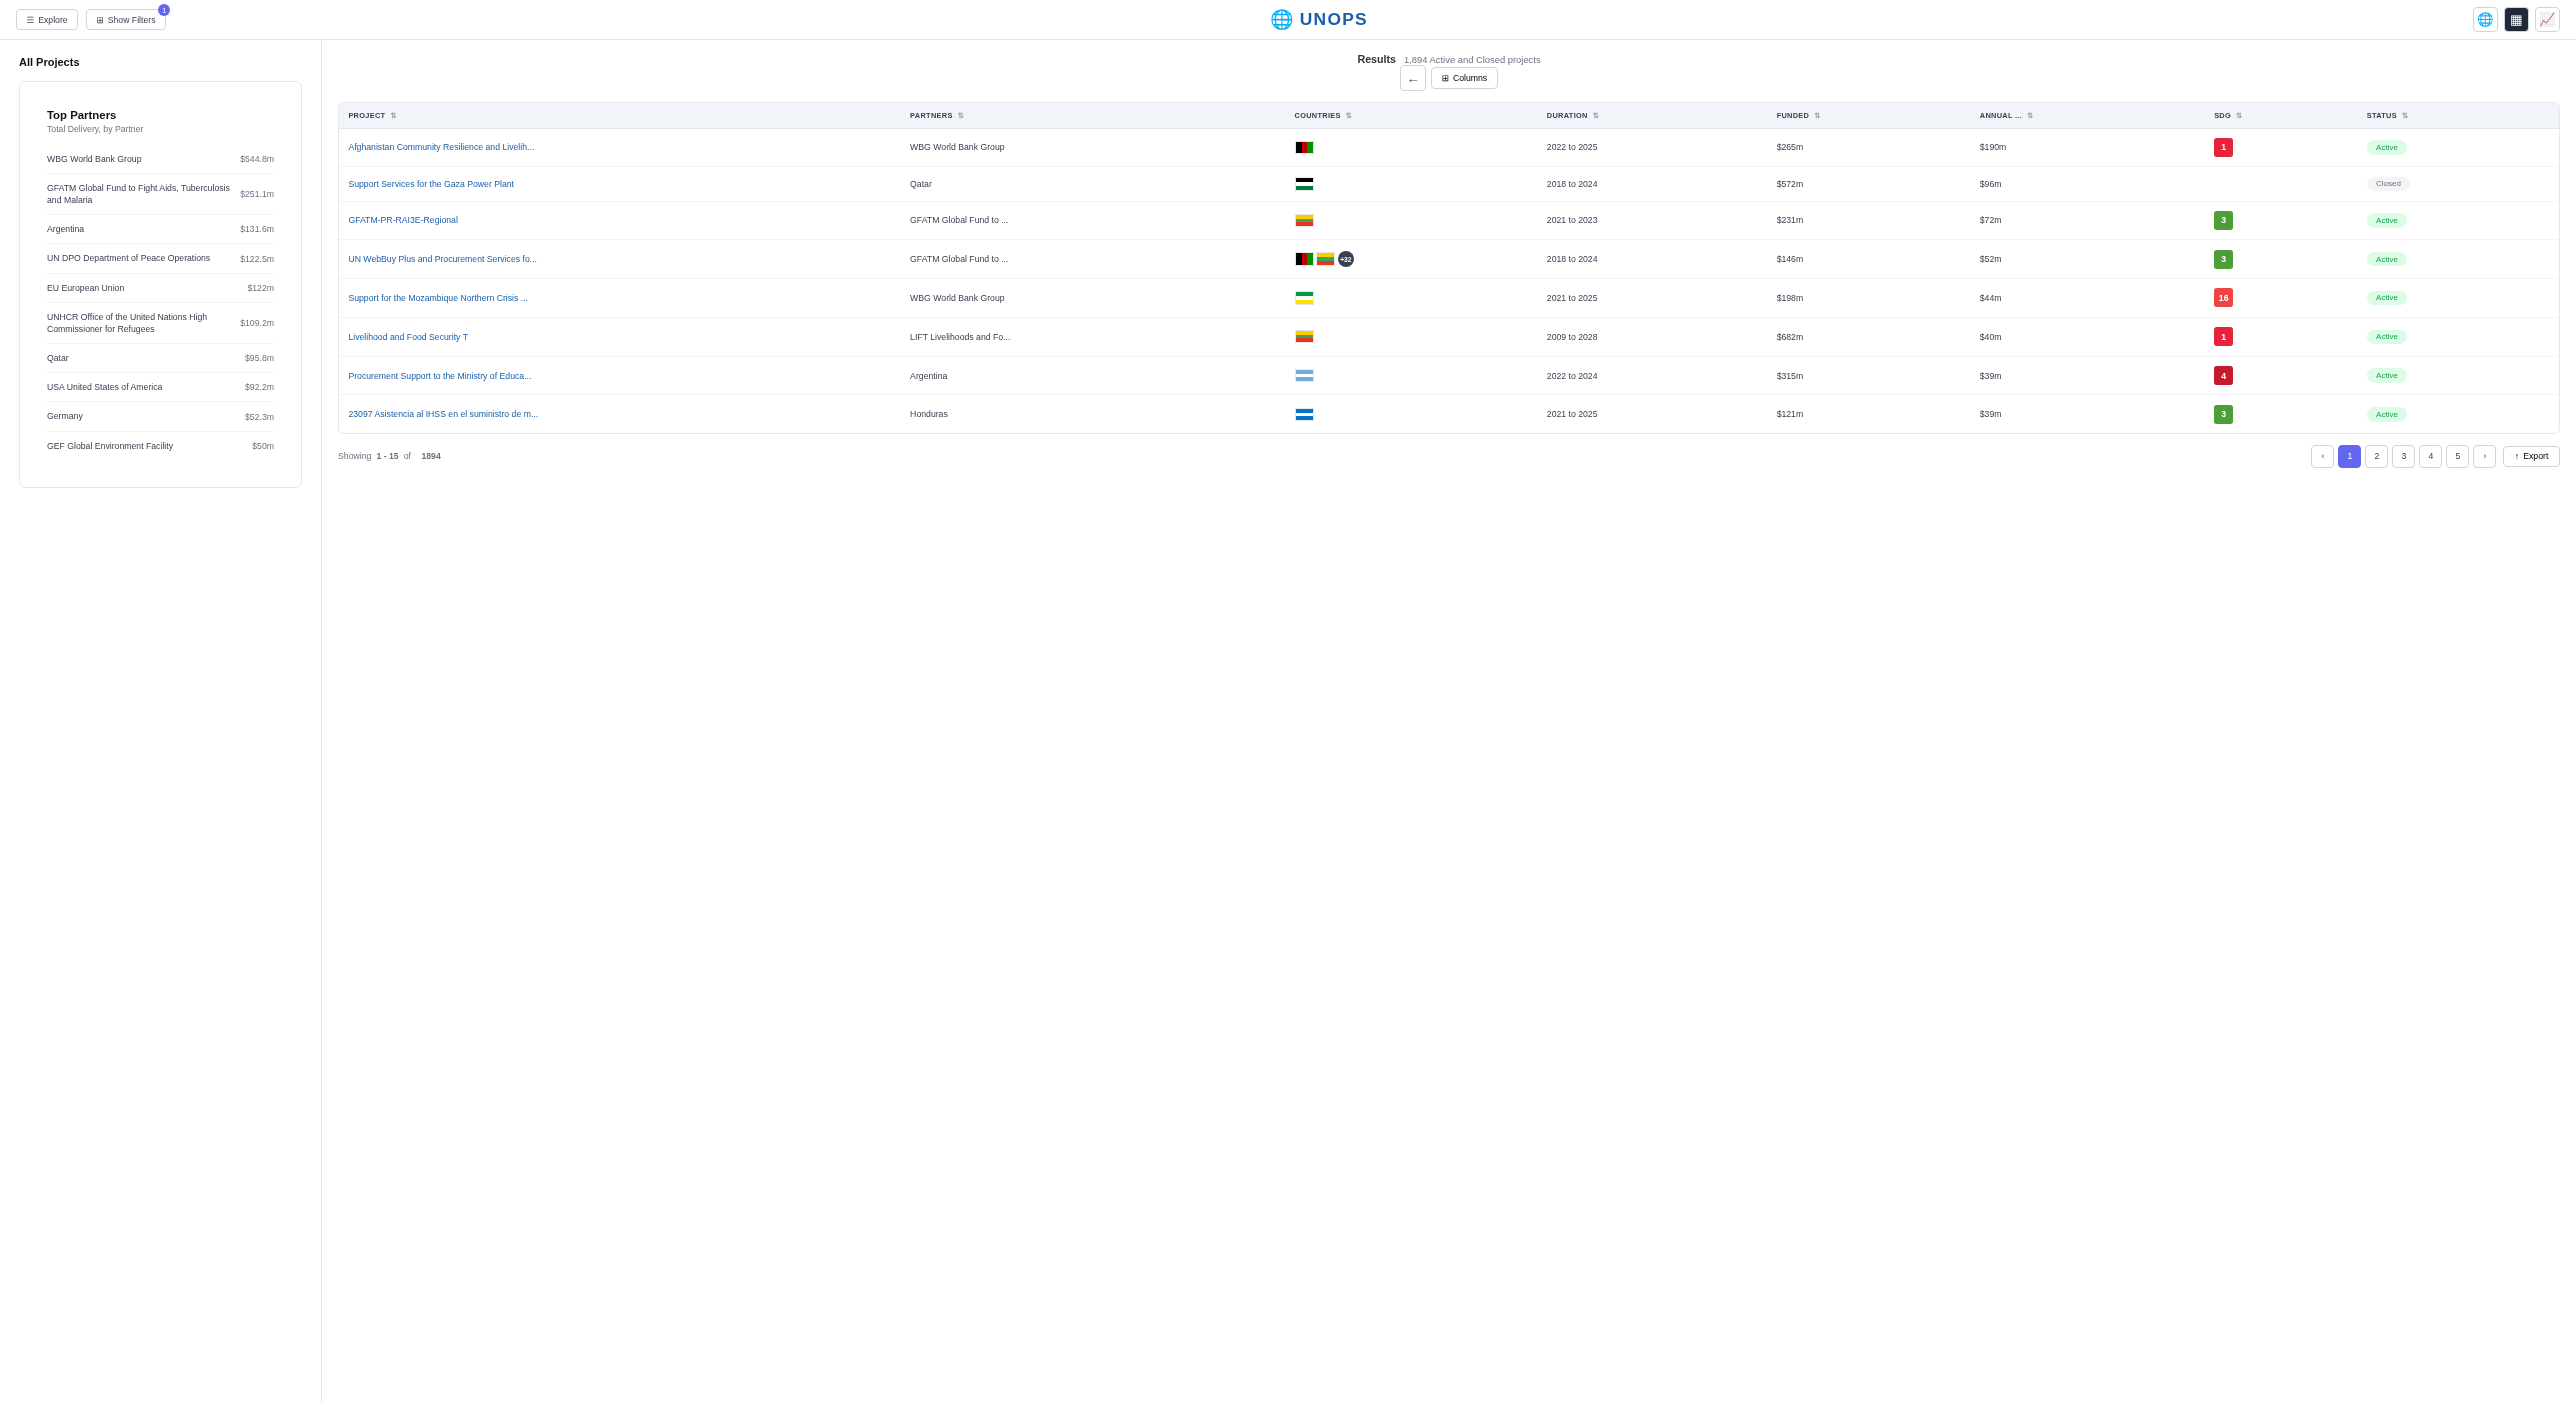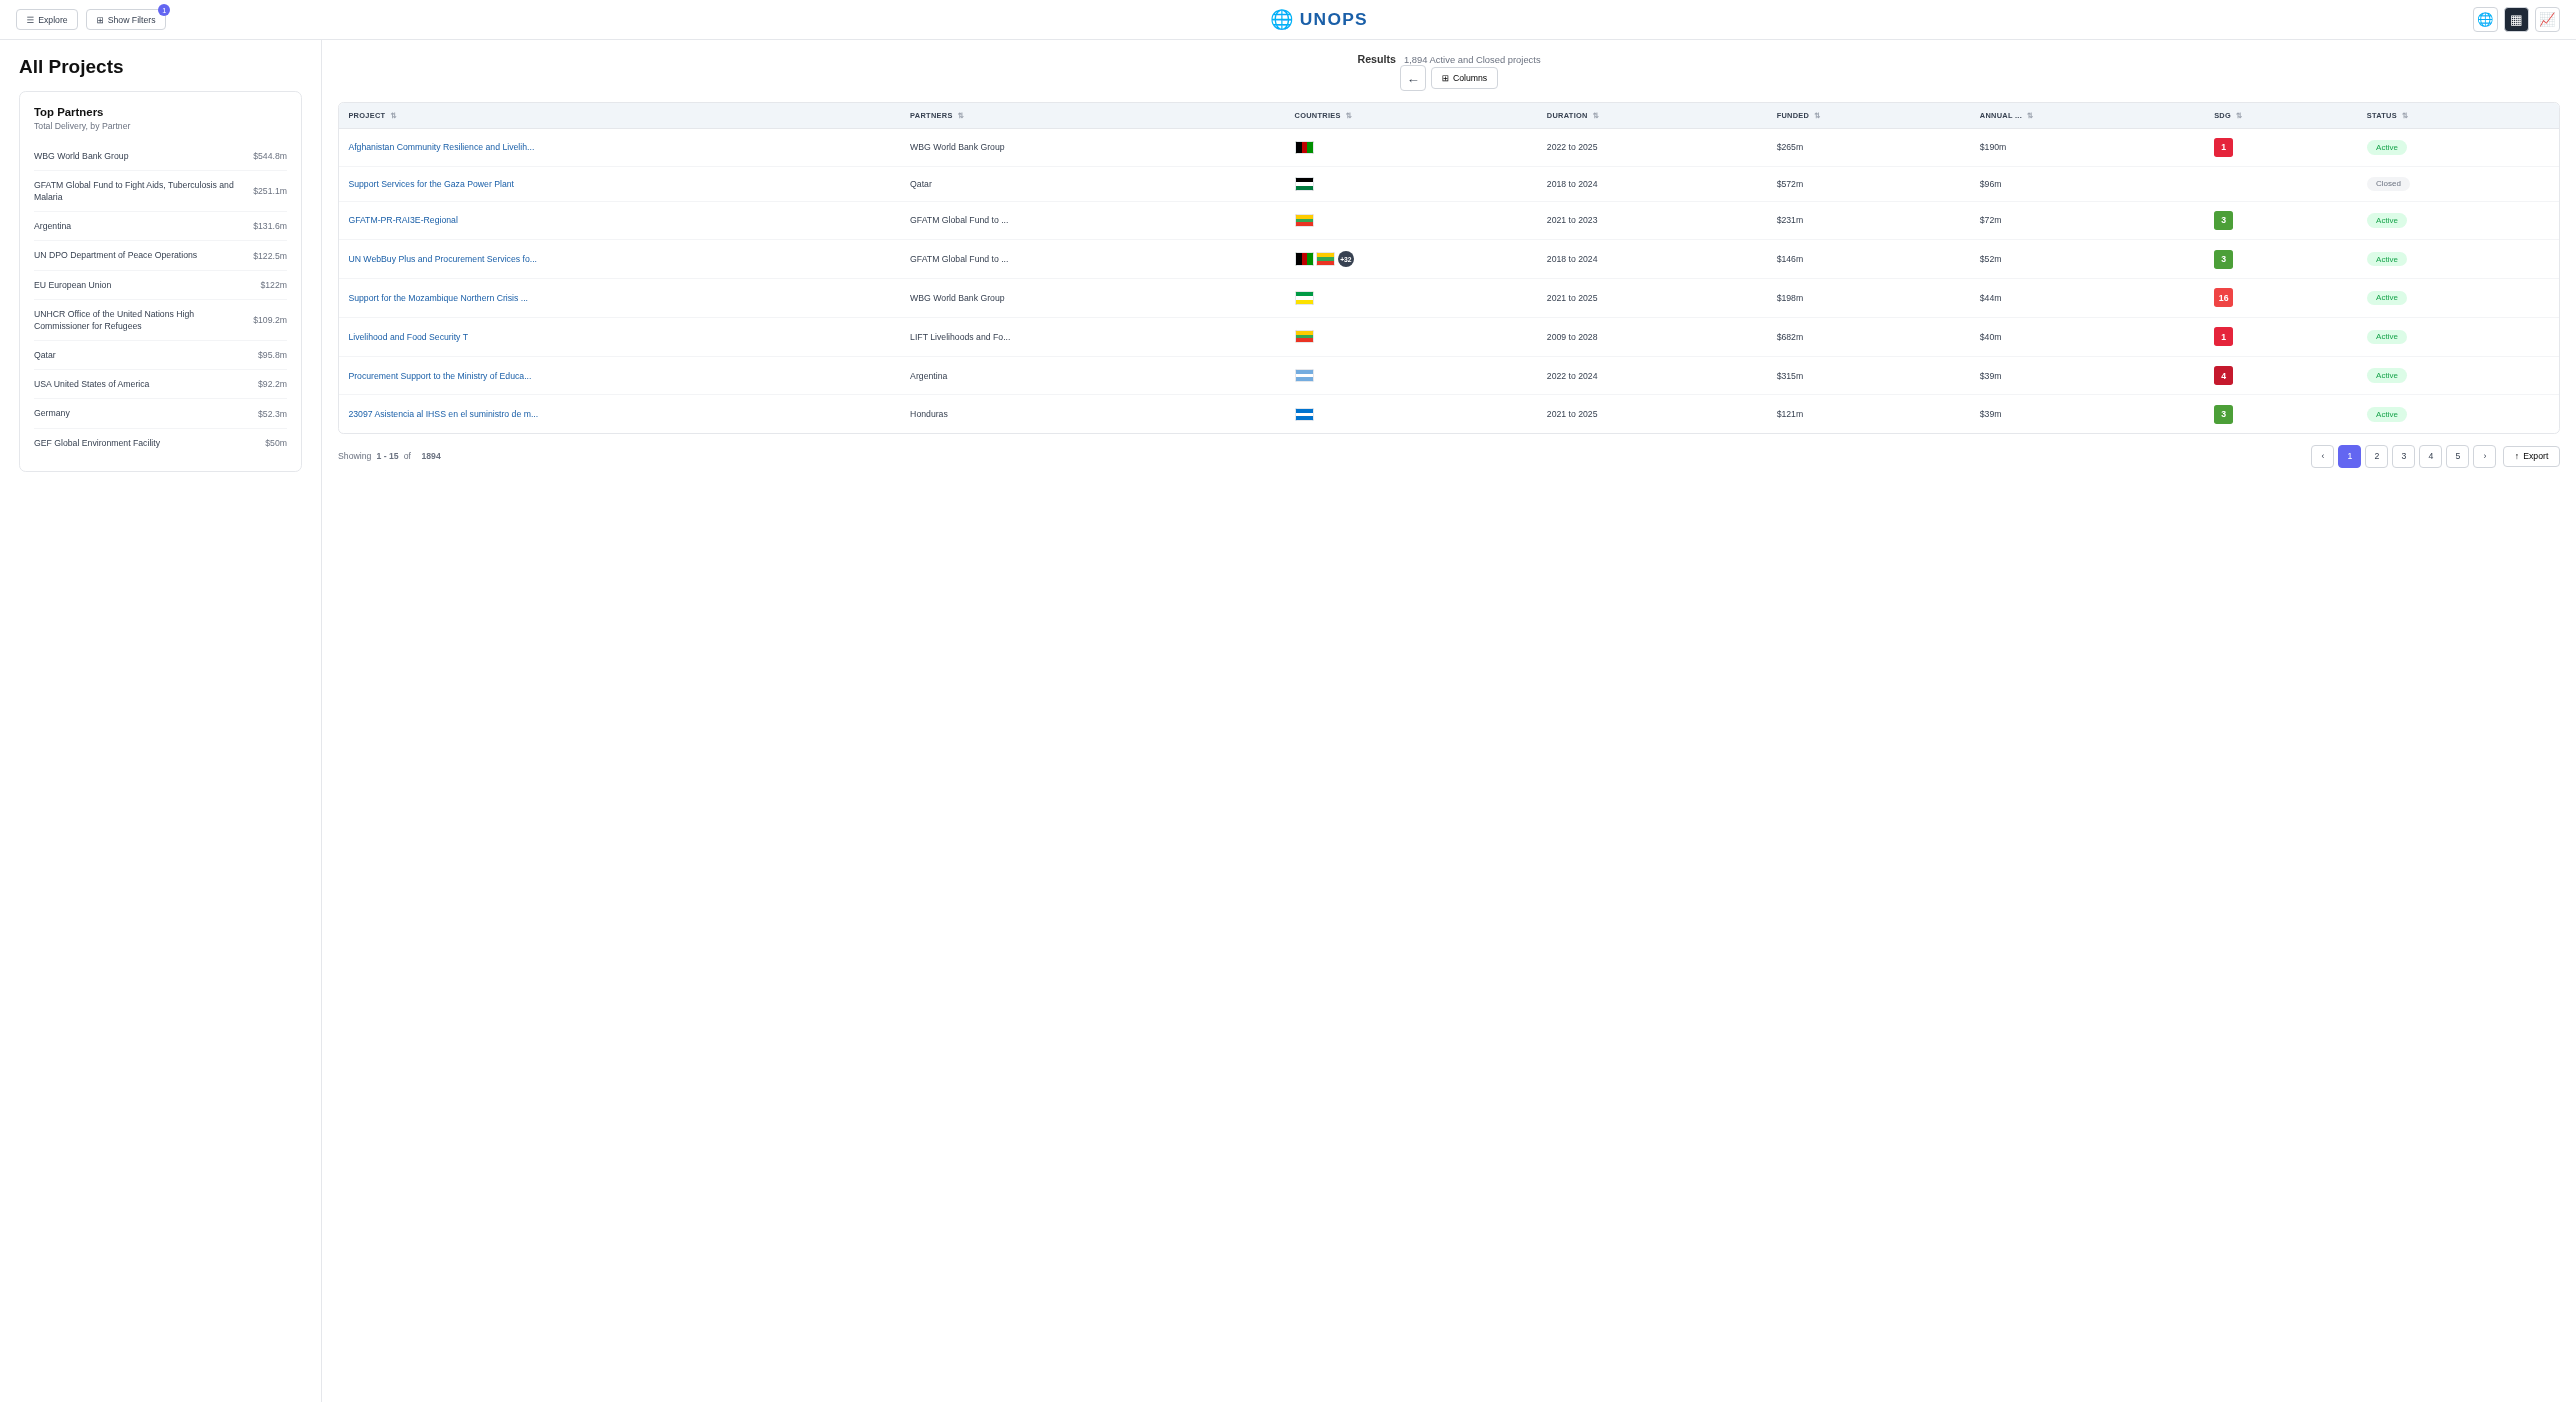--- a/index.html
+++ b/index.html
@@ -42,24 +42,24 @@
     
     .main { display: flex; height: calc(100vh - 40px); overflow: hidden; }
 
     
     .sidebar {
       width: 322px; min-width: 322px;
       border-right: 0.7px solid #e5e7eb;
       padding: 16px 19px;
       overflow-y: auto;
     }
-    .sidebar-title { font-size: 19px; font-weight: 700; color: #111; margin-bottom: 13.4px; }
+    .sidebar-title { font-size: 11px; font-weight: 700; color: #111; margin-bottom: 13.4px; }
     .partners-card {
       border: 0.7px solid #e5e7eb; border-radius: 6.7px;
-      padding: 14px;
+      padding: 27px;
     }
     .partners-card-title { font-size: 11.4px; font-weight: 700; color: #111; margin-bottom: 2.7px; }
     .partners-subtitle { font-size: 8.7px; color: #6b7280; margin-bottom: 10.7px; }
     .partner-row {
       display: flex; justify-content: space-between; align-items: center;
       padding: 8px 0;
       border-bottom: 0.7px solid #f3f4f6;
     }
     .partner-row:last-child { border-bottom: none; }
     .partner-name { font-size: 8.7px; color: #374151; max-width: 201px; line-height: 1.4; }

